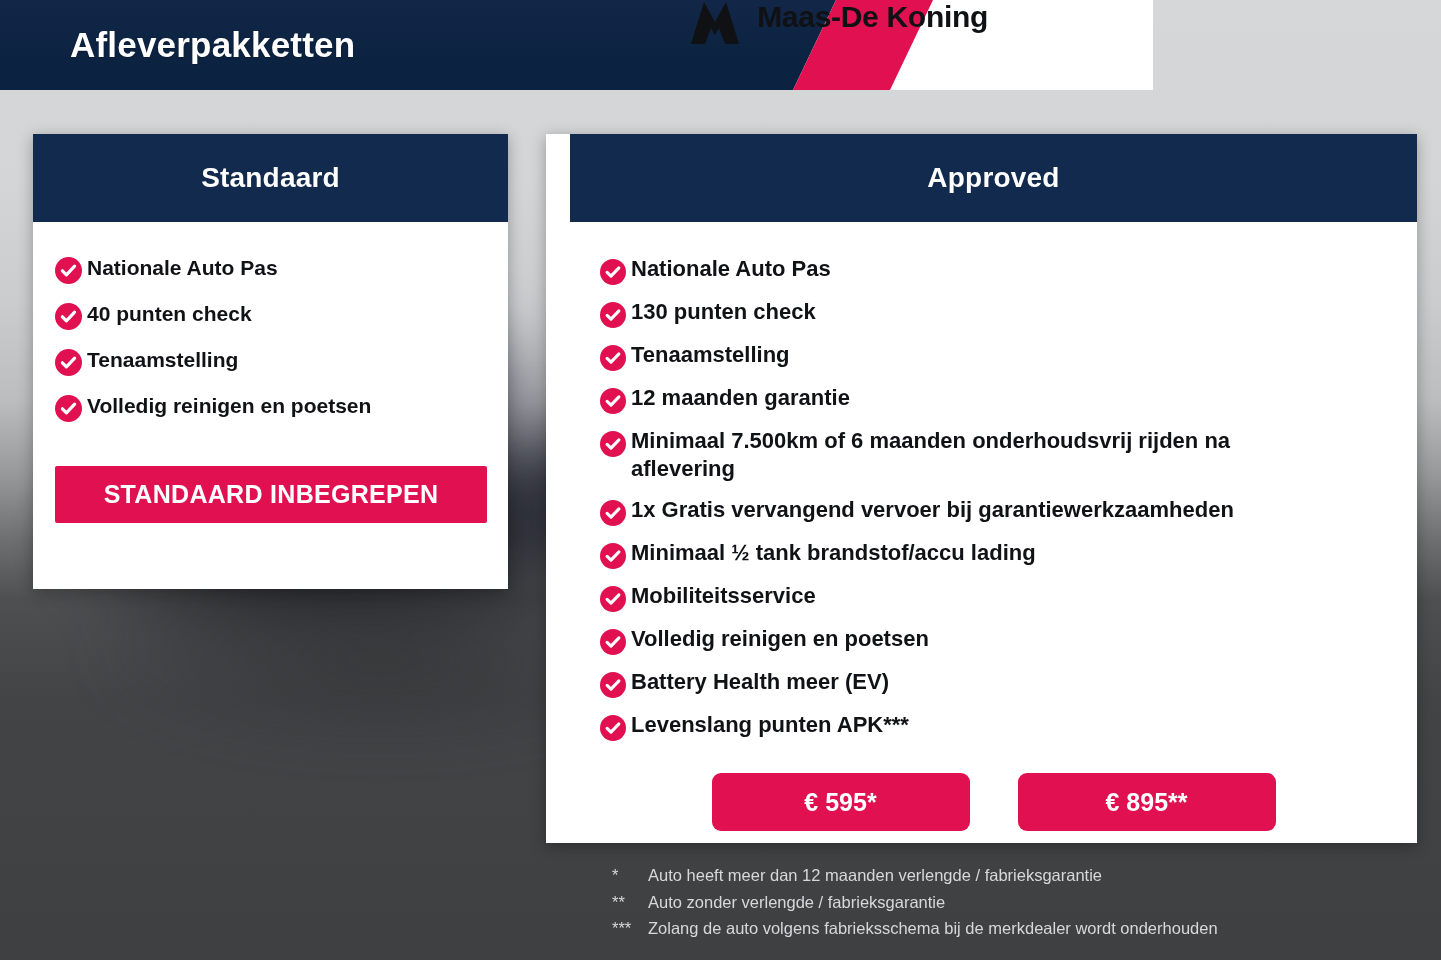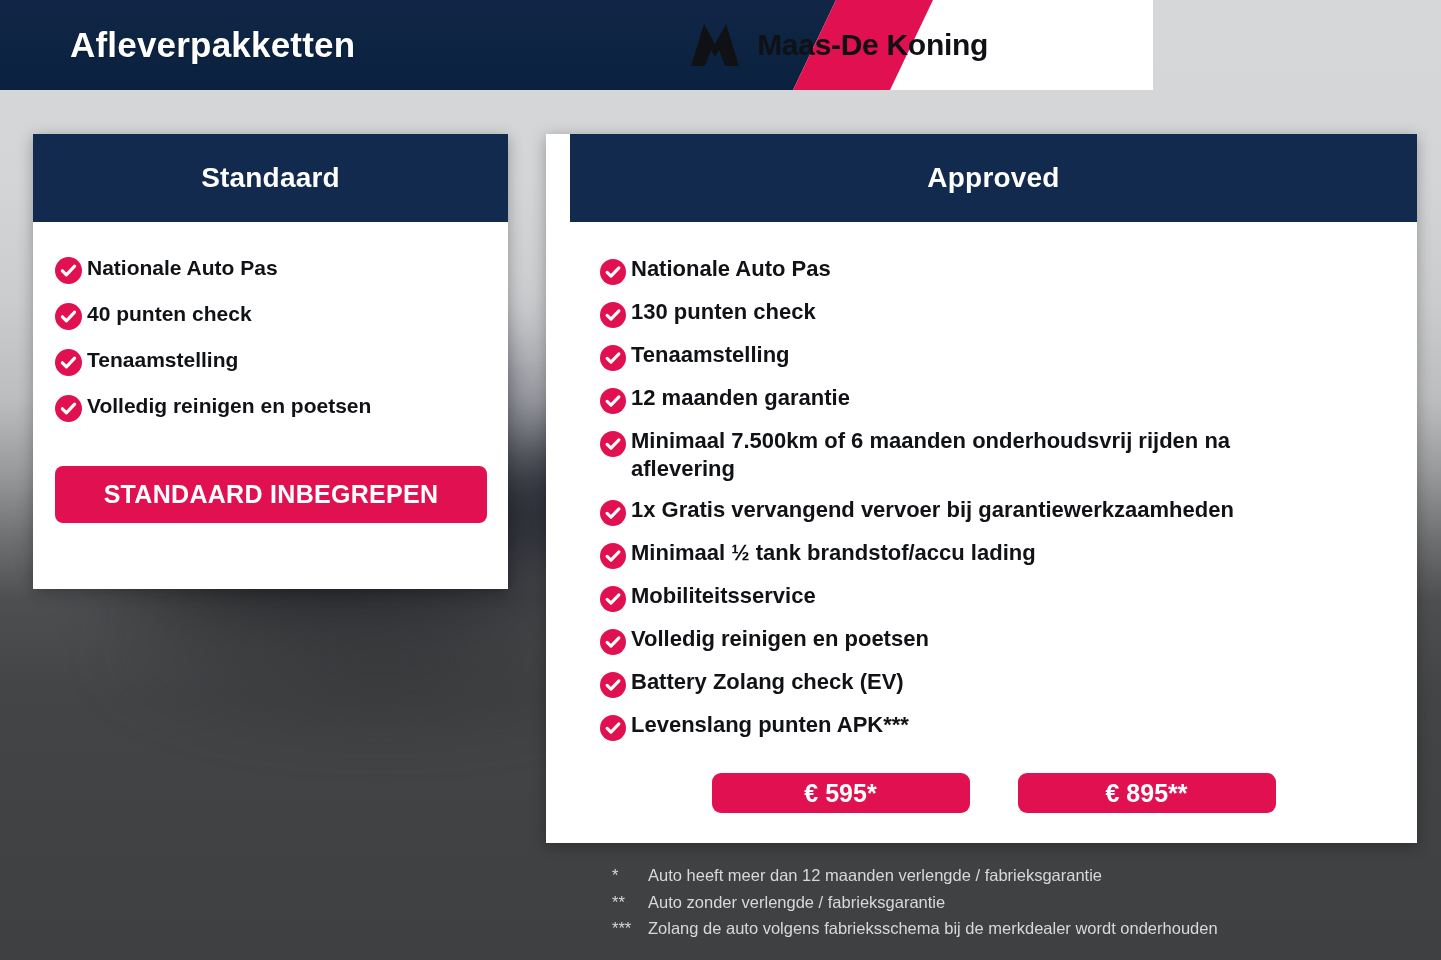--- a/index.html
+++ b/index.html
@@ -57,21 +57,21 @@
     position:absolute;left:0;top:0;width:980px;height:90px;
     background:#e11050;
     clip-path:polygon(836px 0, 933px 0, 890px 100%, 793px 100%);
   }
   .hdr-title{
     position:absolute;left:70px;top:0;height:90px;display:flex;align-items:center;
     color:#ffffff;font-size:35px;font-weight:bold;letter-spacing:.2px;
     text-shadow:0 1px 2px rgba(0,0,0,.25);
   }
   .brand{
-    position:absolute;right:165px;top:0;height:90px;display:flex;align-items:center;gap:16px;
+    position:absolute;right:165px;top:0;height:90px;display:flex;gap:16px;
   }
   .brand-mark{width:52px;height:46px;display:block;}
   .brand-name{color:#101114;font-size:30px;font-weight:bold;letter-spacing:-.3px;white-space:nowrap;}
 
   
   .card{position:absolute;background:#ffffff;box-shadow:0 3px 14px rgba(0,0,0,.30);}
   .card-head{
     background:#112a4d;color:#fff;display:flex;align-items:center;justify-content:center;
     font-size:28px;font-weight:bold;letter-spacing:.2px;
   }
@@ -92,33 +92,33 @@
 
   
   #list-standaard{margin:0;padding:33px 0 0 22px;}
   #list-standaard .feat{margin-bottom:17px;}
   #list-standaard .ck{width:27px;height:27px;margin-top:2px;}
   #list-standaard .feat-text{font-size:21px;}
 
   .std-btn-wrap{padding:27px 0 0 22px;}
   .btn-pink{
     display:inline-flex;align-items:center;justify-content:center;
-    background:#e11050;color:#fff;border:0;border-radius:8px;
+    background:#e11050;color:#fff;border:0;border-radius:2px;
     font-family:inherit;font-weight:bold;cursor:pointer;
   }
   #btn-standaard-inbegrepen{width:432px;height:57px;font-size:25px;letter-spacing:.3px;}
 
   
   #list-approved{margin:0;padding:33px 0 0 30px;}
   #list-approved .feat{margin-bottom:13px;}
   #list-approved .ck{width:26px;height:26px;margin-top:4px;}
   #list-approved .feat-text{font-size:22px;}
 
   .price-row{display:flex;justify-content:center;gap:48px;padding-top:19px;}
-  .price-btn{width:258px;height:40px;font-size:25px;border-radius:9px;}
+  .price-btn{width:258px;height:58px;font-size:25px;border-radius:9px;}
 
   
   .footnotes{position:absolute;left:612px;top:862px;width:800px;}
   .fn{display:flex;color:#d7d8da;font-size:16.5px;line-height:1.62;white-space:nowrap;}
   .fn-mark{width:36px;flex:0 0 auto;}
   .fn-text{flex:1 1 auto;}
 </style>
 </head>
 <body>
 
@@ -263,21 +263,21 @@
               </svg>
           </span>
           <span class="feat-text">Volledig reinigen en poetsen</span>
         </li>
         <li class="feat">
           <span class="ck">
             <svg width="26" height="26" viewBox="0 0 26 26" aria-hidden="true">
                 <path d="M7.1 13.3 L11 17.1 L18.9 8.9" stroke="#ffffff" stroke-width="3.1" fill="none" stroke-linecap="round" stroke-linejoin="round"></path>
               </svg>
           </span>
-          <span class="feat-text">Battery Zolang check (EV)</span>
+          <span class="feat-text">Battery Health meer (EV)</span>
         </li>
         <li class="feat">
           <span class="ck">
             <svg width="26" height="26" viewBox="0 0 26 26" aria-hidden="true">
                 <path d="M7.1 13.3 L11 17.1 L18.9 8.9" stroke="#ffffff" stroke-width="3.1" fill="none" stroke-linecap="round" stroke-linejoin="round"></path>
               </svg>
           </span>
           <span class="feat-text">Levenslang punten APK***</span>
         </li>
       </ul>

